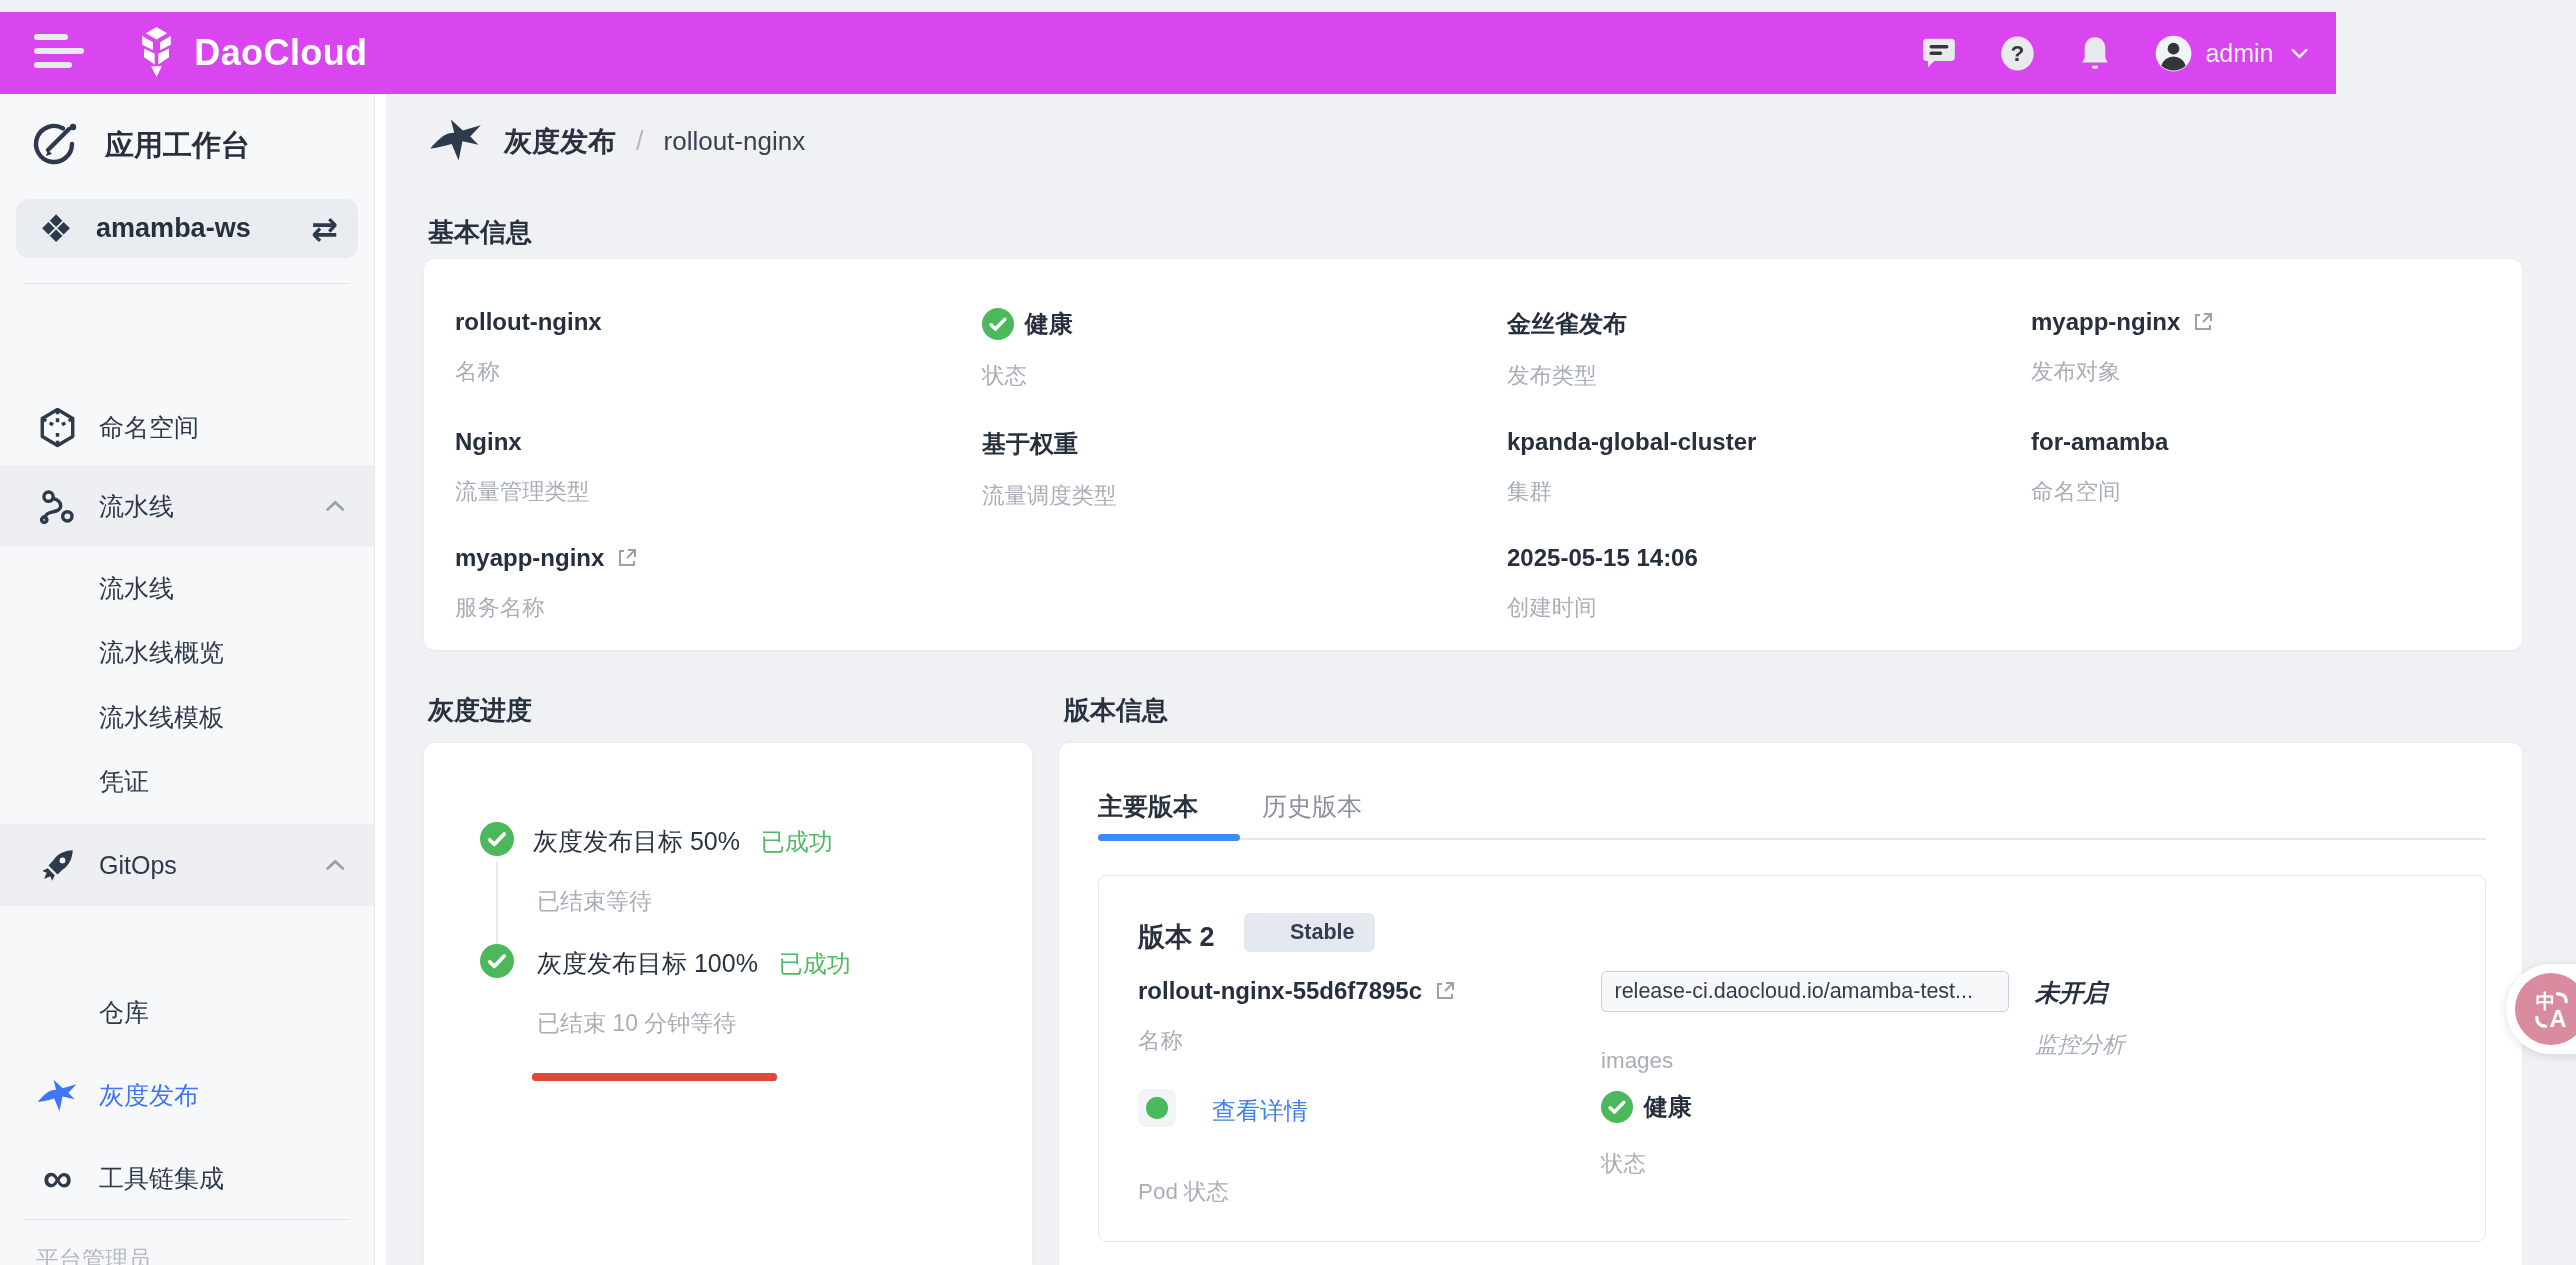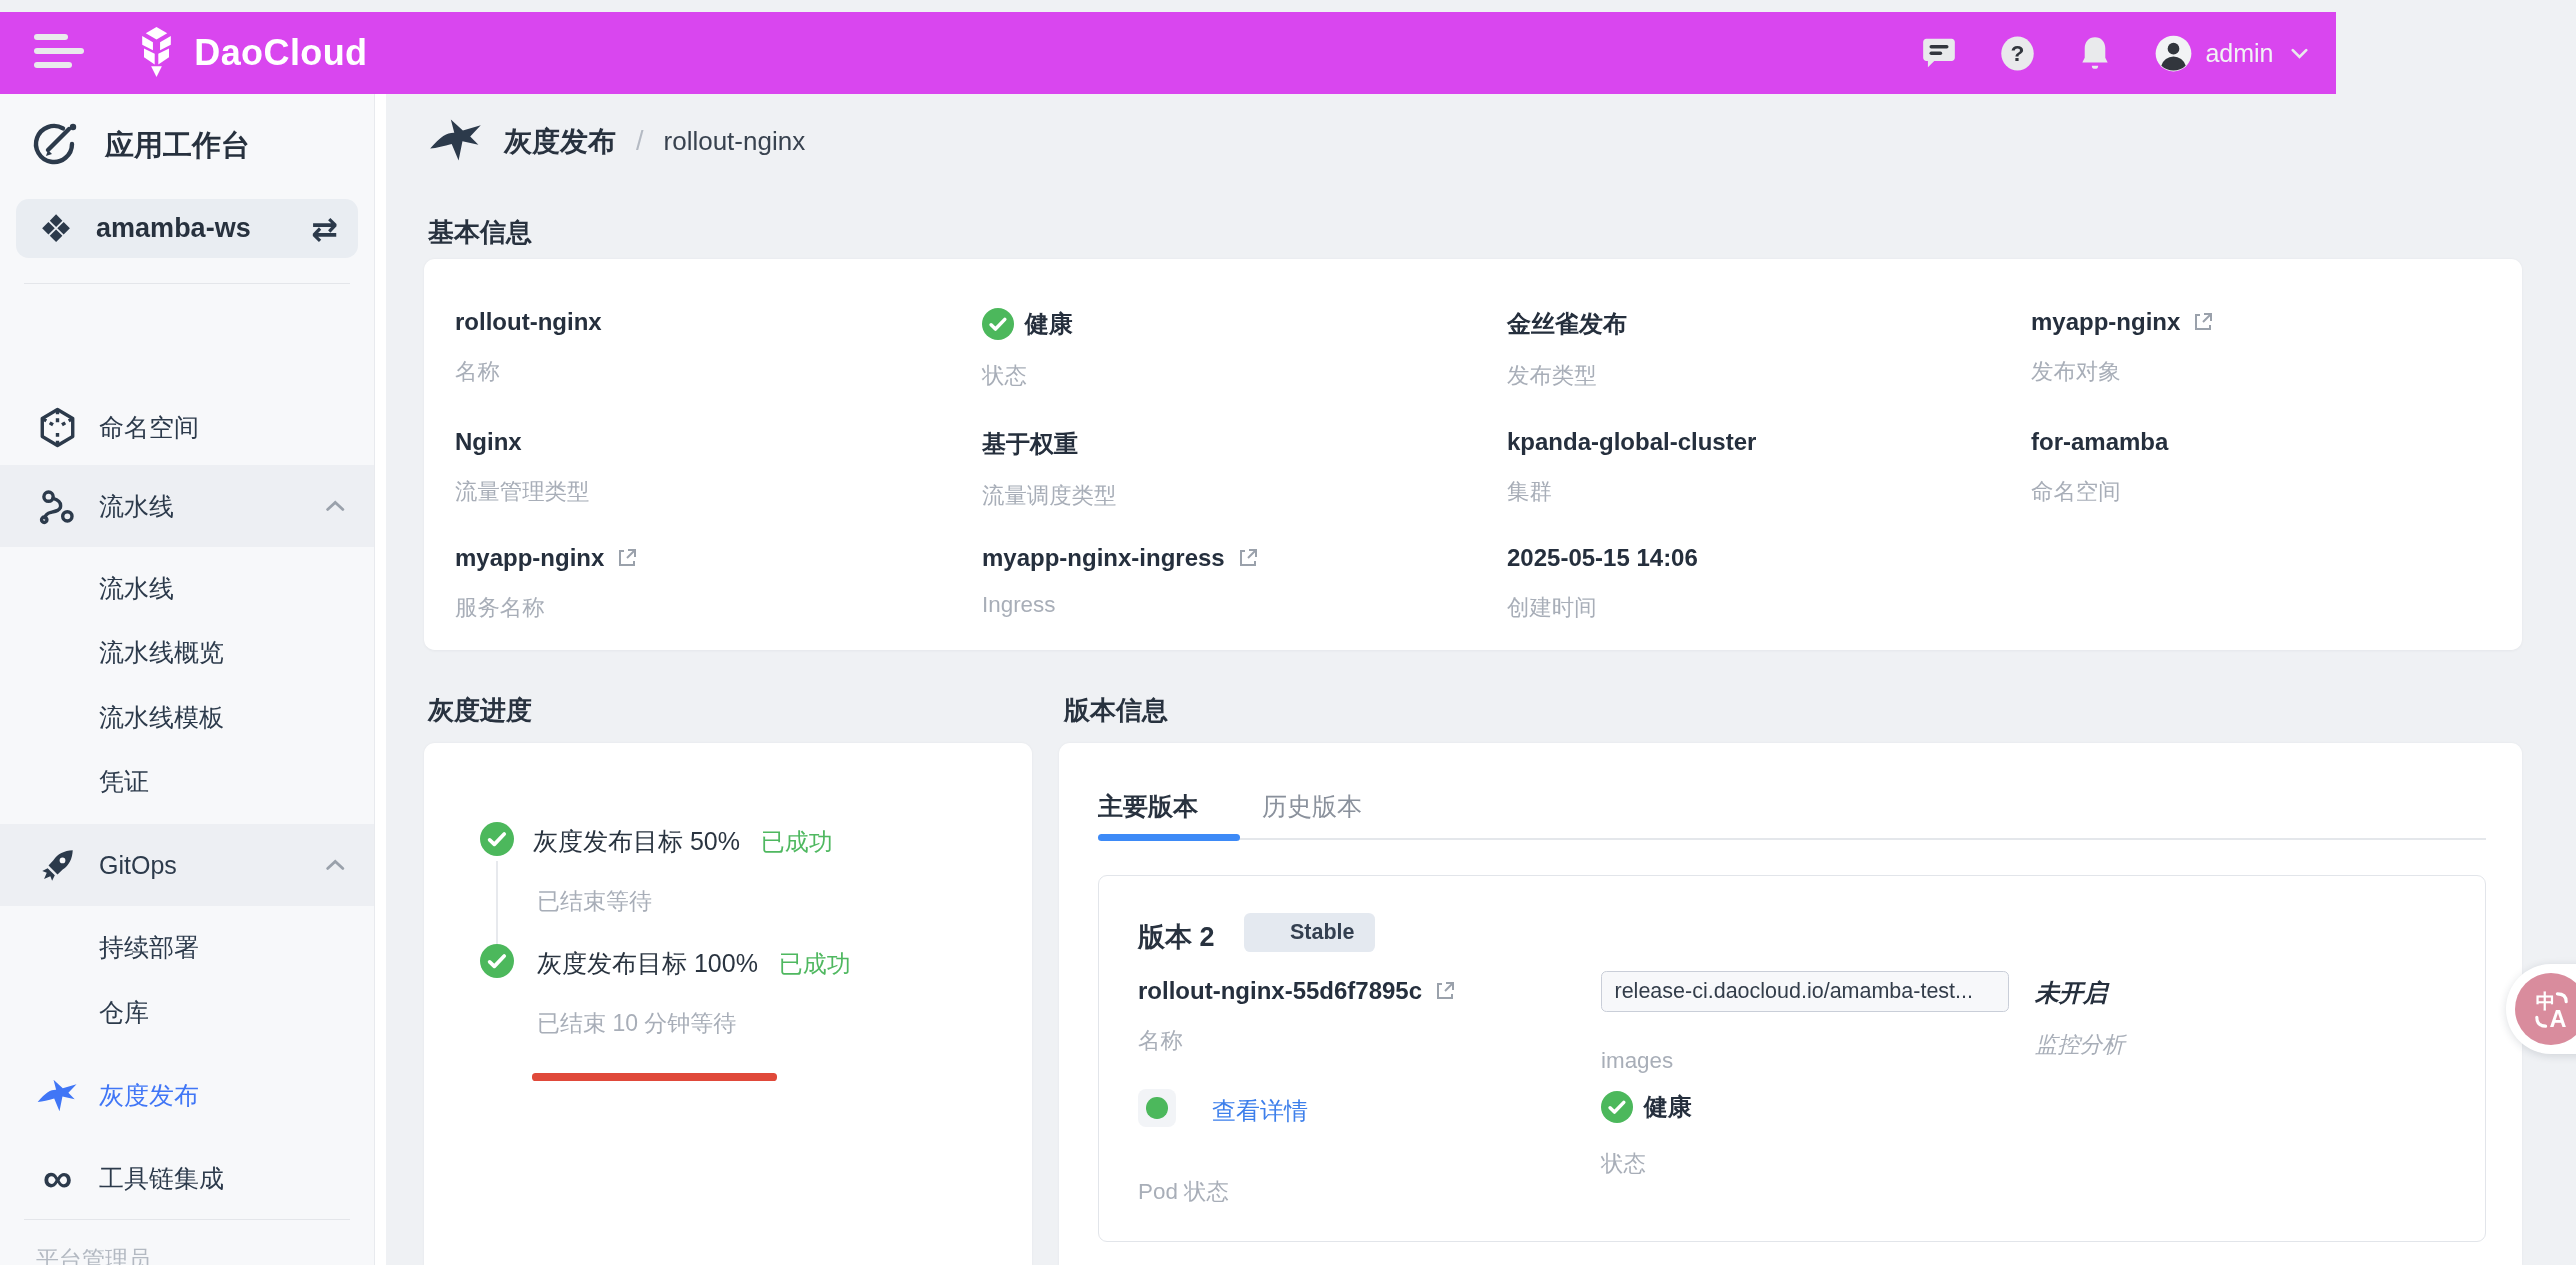--- a/index.html
+++ b/index.html
@@ -212,23 +212,20 @@
             <path d="M20.5 3.5c-4.8.2-8.4 2-10.8 5.6L7 12l5 5 2.9-2.7c3.6-2.4 5.4-6 5.6-10.8z" fill="#2C3A4B"></path>
             <circle cx="14.8" cy="9.2" r="1.6" fill="#F7F8FA"></circle>
             <path d="M6.5 13.5l-3 1.5 2.5 1-1.5 3.5 3.5-1.5 1 2.5 1.5-3z" fill="#2C3A4B"></path>
           </svg>
       </span>
       <span class="nav-label">GitOps</span>
       <svg class="chev" width="30.5" height="30.5" viewBox="0 0 24 24">
           <path d="M6 14.5l6-5.5 6 5.5" stroke="#9AA1AB" stroke-width="2.2" fill="none" stroke-linecap="round"></path>
         </svg>
     </div>
-    <div class="sub-row" style="top:834px;">
-        <span class="sub-label">持续部署</span>
-      </div>
     <div class="sub-row" style="top:899px;">
         <span class="sub-label">仓库</span>
       </div>
 
     <div class="nav-row active-blue" style="top:972px;">
       <span class="ic">
         <svg width="45" height="39" viewBox="0 0 26 22">
             <path d="M1 15 C6 9 9 7.5 12.2 7.6 L10.6 1.5 L16.2 6.6 L24.5 4.2 L19.6 9.4 L23.4 13.2 L16 11.6 L14.2 20.5 L11 12.8 C7.5 13.8 4 14.6 1 15 Z" fill="#4076F6"></path>
           </svg>
       </span>
@@ -313,31 +310,20 @@
       <div style="position:absolute; left:31px; top:285px;">
         <div class="f-val">
             <span>myapp-nginx</span>
           <svg class="ext" width="24" height="24" viewBox="0 0 24 24">
               <path d="M9 5H5v14h14v-4" stroke="#9AA1AB" stroke-width="2" fill="none"></path>
               <path d="M13 4h7v7" stroke="#9AA1AB" stroke-width="2" fill="none"></path>
               <path d="M20 4l-8 8" stroke="#9AA1AB" stroke-width="2" fill="none"></path>
             </svg>
         </div>
         <div class="f-lbl">服务名称</div>
-      </div>
-      <div style="position:absolute; left:558px; top:285px;">
-        <div class="f-val">
-            <span>myapp-nginx-ingress</span>
-          <svg class="ext" width="24" height="24" viewBox="0 0 24 24">
-              <path d="M9 5H5v14h14v-4" stroke="#9AA1AB" stroke-width="2" fill="none"></path>
-              <path d="M13 4h7v7" stroke="#9AA1AB" stroke-width="2" fill="none"></path>
-              <path d="M20 4l-8 8" stroke="#9AA1AB" stroke-width="2" fill="none"></path>
-            </svg>
-        </div>
-        <div class="f-lbl">Ingress</div>
       </div>
       <div style="position:absolute; left:1083px; top:285px;">
         <div class="f-val">2025-05-15 14:06</div>
         <div class="f-lbl">创建时间</div>
       </div>
     </div>
 
     <div class="sec-title" style="left:43px; top:611px;">灰度进度</div>
     <div class="card" style="left:39px; top:661px; width:608px; height:522px; border-radius:10.8px 10.8px 0 0;">
       <div class="connector" style="left:72px; top:118px; height:86px;"></div>

